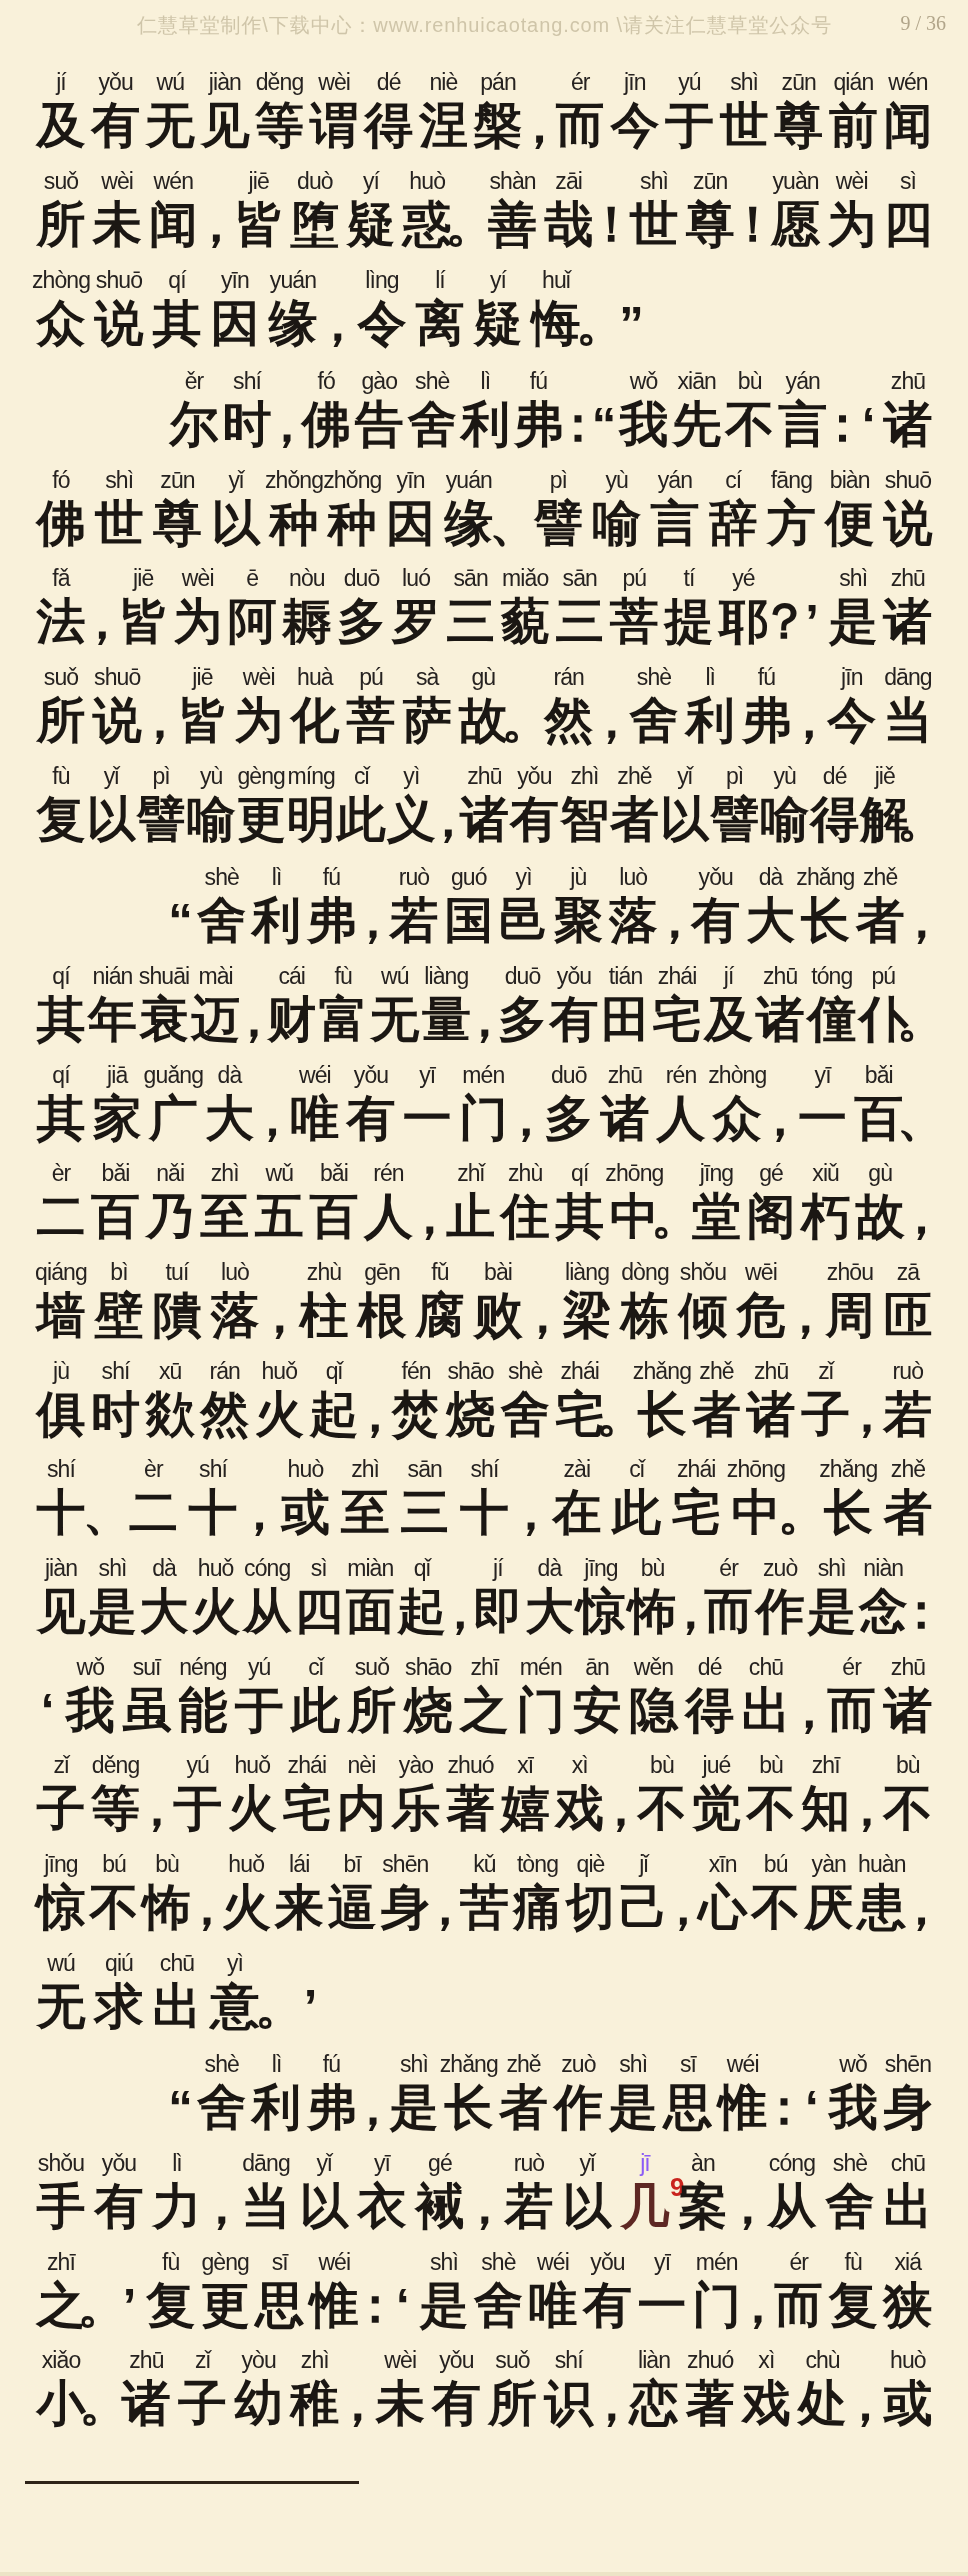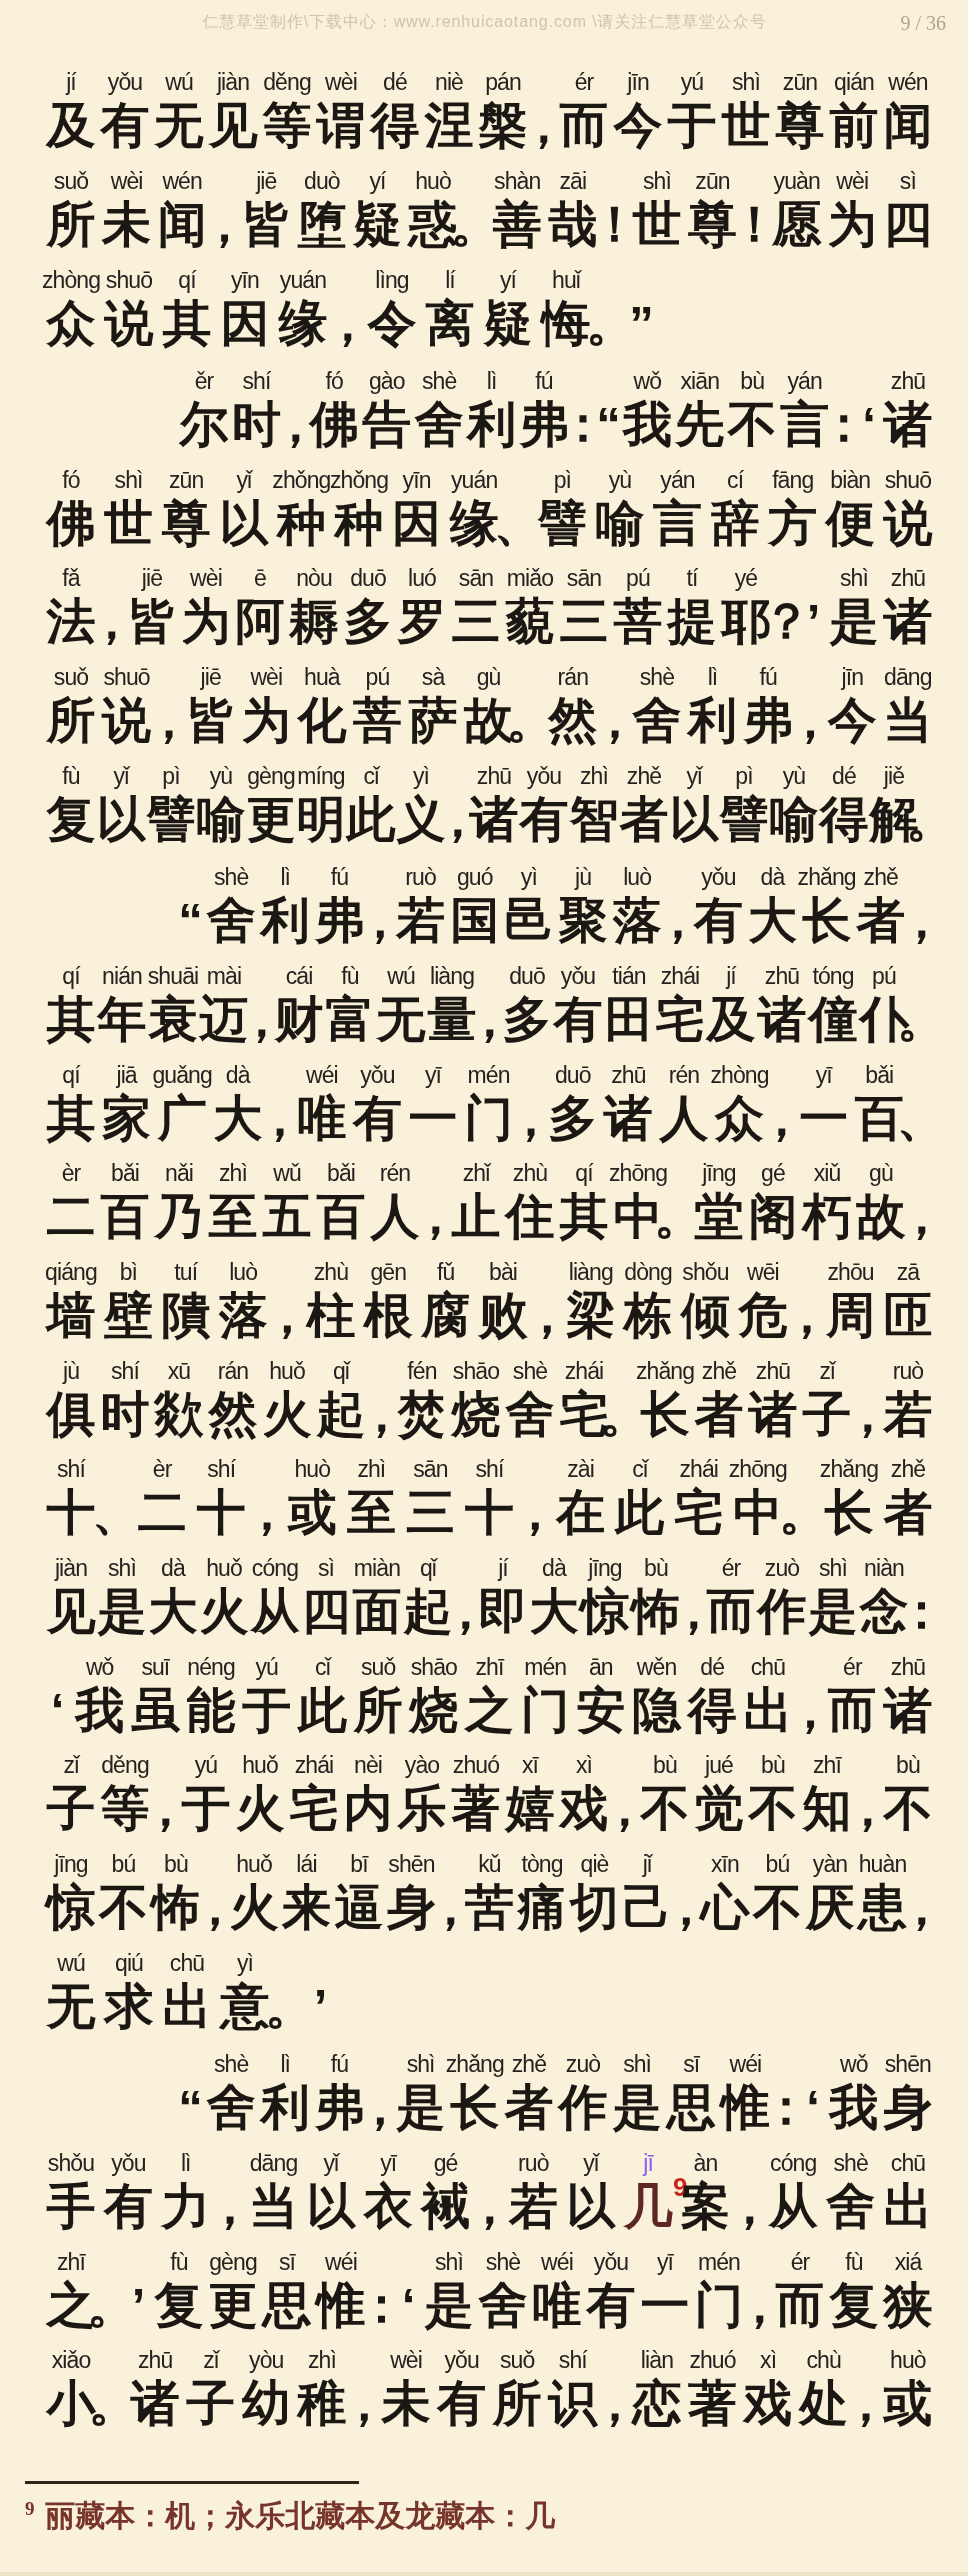--- a/index.html
+++ b/index.html
@@ -7,31 +7,31 @@
     width:969px; height:2576px;
     background:#f9f1da;
     font-family:"Liberation Sans", sans-serif;
     overflow:hidden;
   }
   .page { position:relative; width:969px; height:2576px; overflow:hidden; }
 
   
   .hdr { position:relative; height:52px; padding-top:11.7px; }
   .hdr .watermark {
-    text-align:center; font-size:16px; letter-spacing:0.9px;
+    text-align:center; font-size:20px; letter-spacing:0.9px;
     color:#cfc5a9; font-weight:500;
   }
   .hdr .pagenum {
     position:absolute; right:23px; top:11.7px;
     font-family:"Liberation Serif", serif;
     font-size:20px; color:#b1a58a;
   }
 
   
-  .tbody { padding:0 36px; margin-top:3.6px;margin-left:10px; }
+  .tbody { padding:0 36px; margin-top:3.6px; }
   .row {
     display:flex; justify-content:space-between; align-items:flex-end;
     margin-bottom:11.7px;
   }
   .row.left { justify-content:flex-start; }
   .row.left .cell { margin-right:8px; }
   .row.indent { padding-left:133px; }
   .row.para { margin-top:14.4px; }
 
   .cell {
@@ -1753,20 +1753,17 @@
         </span>
         <span class="cell">
           <span class="pin">huò</span>
           <span class="han">或</span>
         </span>
       </div>
     </div>
 
   <div class="footblock">
     <div class="divider"></div>
-    <div class="footnote">
-      <span class="fsup">9</span><span>丽藏本：机；永乐北藏本及龙藏本：几</span>
-    </div>
   </div>
 
   <div class="bottom-strip"></div>
 </div>
 
 
 </body></html>

